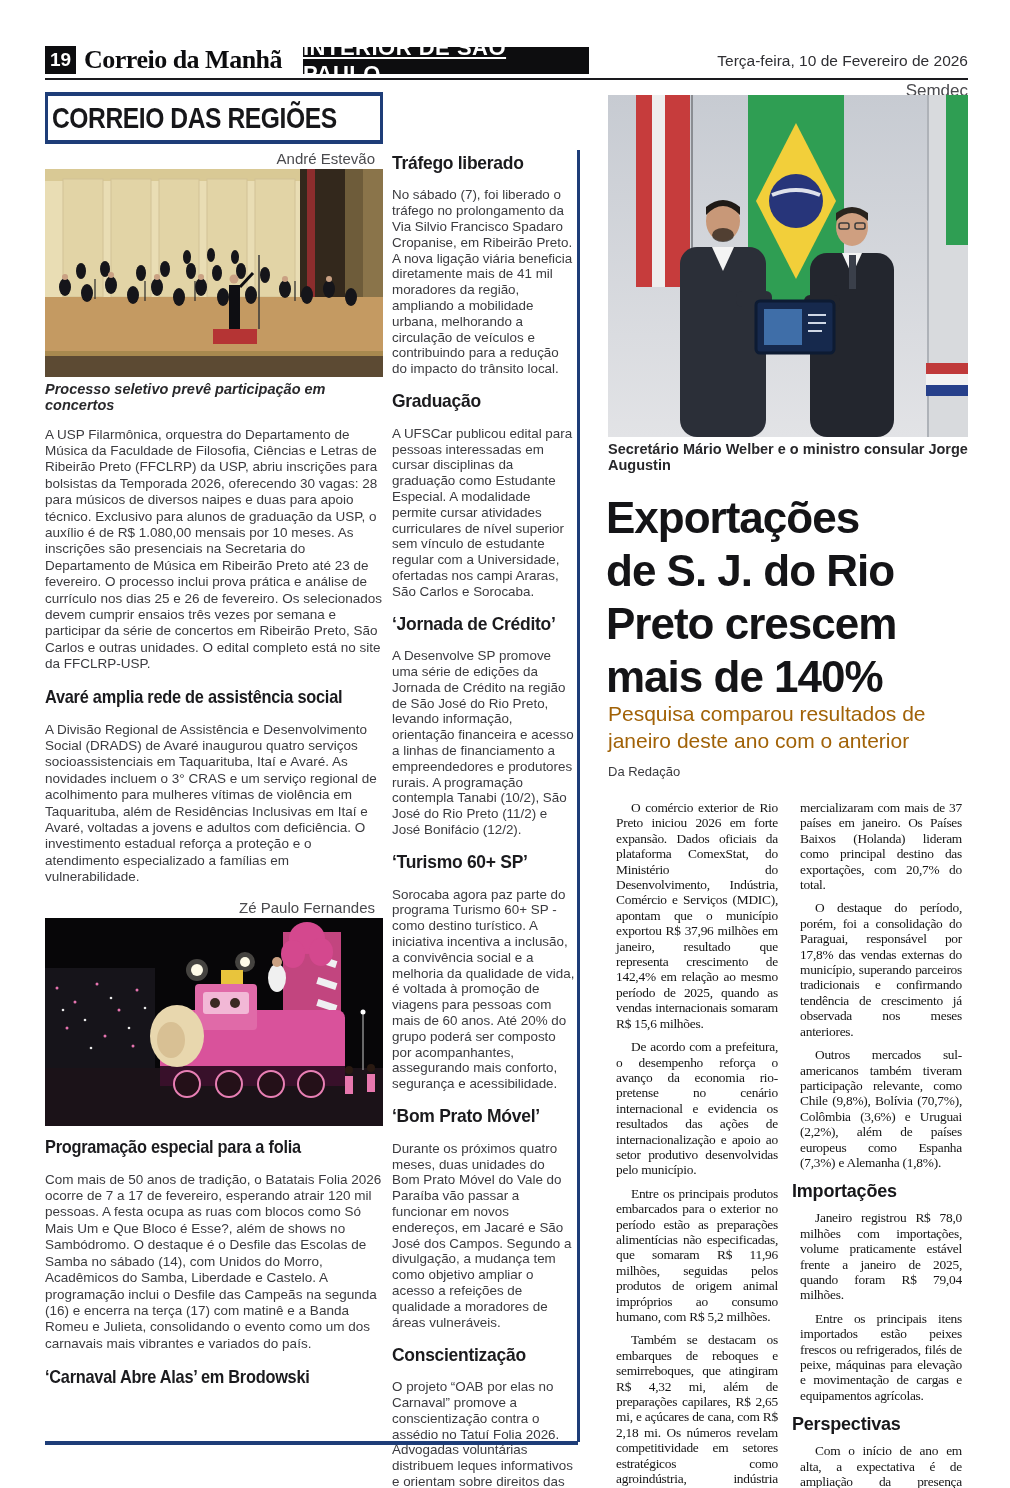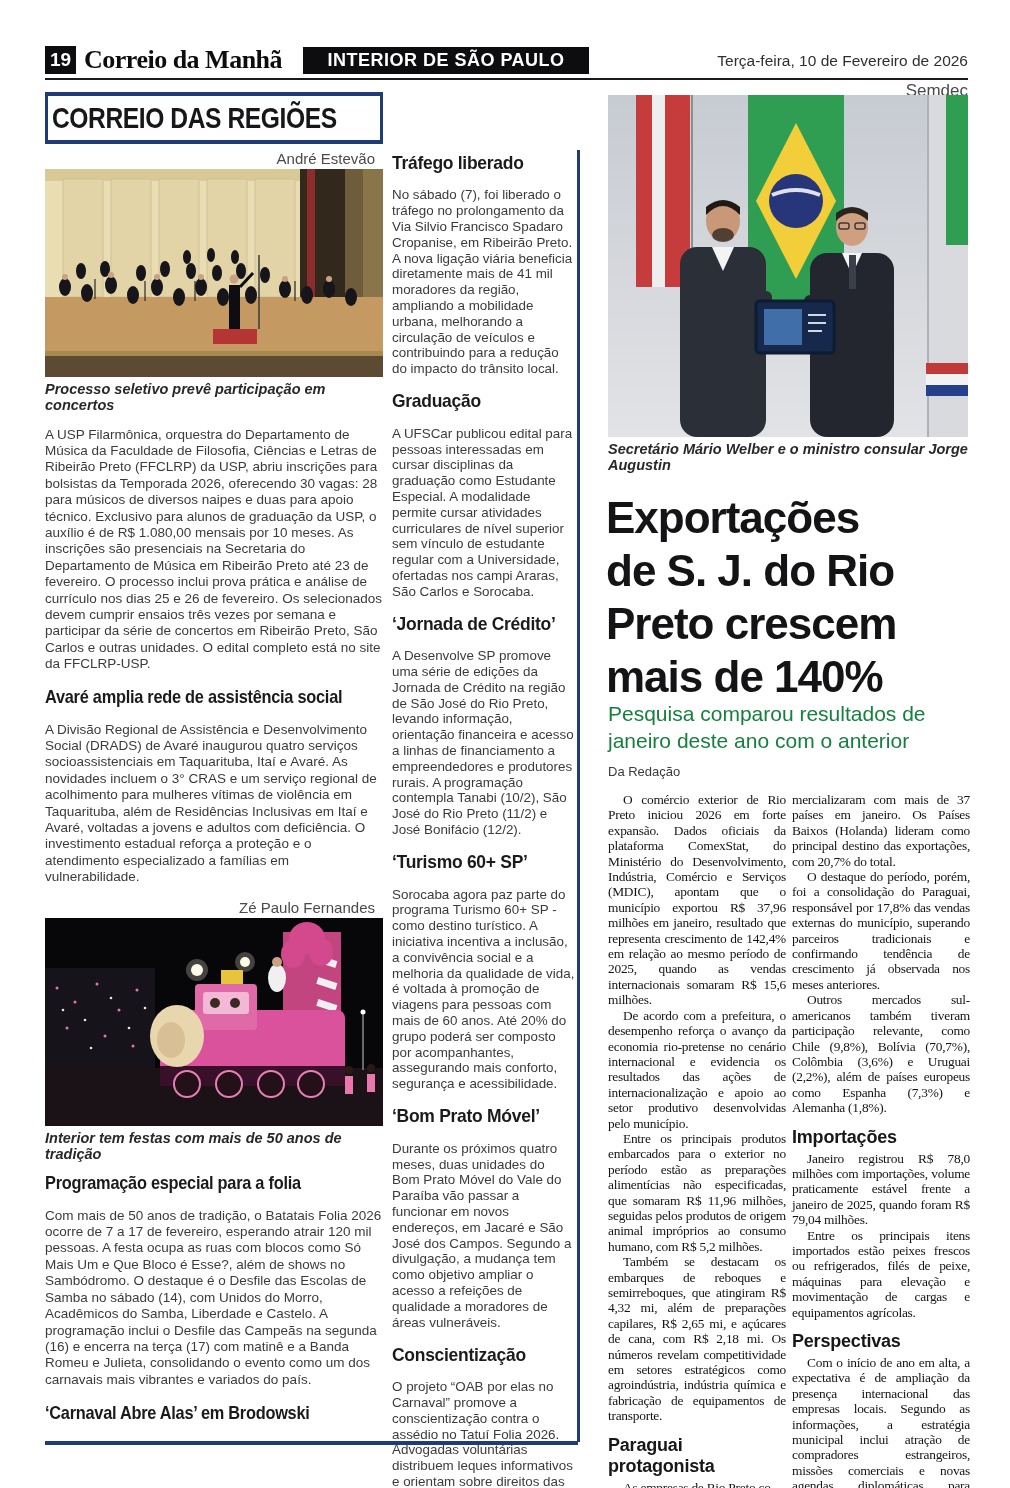--- a/index.html
+++ b/index.html
@@ -4,21 +4,21 @@
 <style>
   html,body{margin:0;padding:0;background:#e8e8e8;}
   .page{position:relative;width:1010px;height:1488px;background:#fff;margin:0 auto;
         font-family:"Liberation Sans","DejaVu Sans",sans-serif;overflow:hidden;color:#222;}
   
   .pagenum{position:absolute;left:45px;top:46px;width:31px;height:28px;background:#0d0d0f;color:#fff;
            font-weight:700;font-size:19px;display:flex;align-items:center;justify-content:center;}
   .masthead{position:absolute;left:84px;top:45px;font-family:"Liberation Serif","DejaVu Serif",serif;
             font-weight:700;font-size:26px;color:#0d0d0f;letter-spacing:-0.5px;}
   .sectionbar{position:absolute;left:303px;top:47px;width:286px;height:27px;background:#0d0d0f;color:#fff;
-              font-weight:700;font-size:18px;letter-spacing:.5px;display:flex;align-items:center;justify-content:center;}
+              font-weight:700;font-size:22px;letter-spacing:.5px;display:flex;align-items:center;justify-content:center;text-decoration:underline;}
   .dateline{position:absolute;right:42px;top:52px;font-size:15.5px;color:#2f2f33;}
   .headrule{position:absolute;left:45px;right:42px;top:78px;height:2px;background:#1a1a1e;}
   
   .left-col{position:absolute;left:45px;top:92px;width:338px;}
   .title-box{border-top:4px solid #1e3d78;border-bottom:4px solid #1e3d78;
              border-left:3px solid #1e3d78;border-right:3px solid #1e3d78;padding:3px 4px;}
   .section-title{font-size:30px;font-weight:700;color:#17171a;letter-spacing:-.5px;line-height:38px;
                  transform:scaleX(.82);transform-origin:left;white-space:nowrap;}
   .credit{font-size:15px;color:#4a4a4e;text-align:right;margin:6px 8px 2px;}
   .photo{display:block;width:338px;height:208px;}
@@ -31,30 +31,30 @@
   .mid-col{position:absolute;left:392px;top:152px;width:183px;}
   .brief-h{font-size:19px;font-weight:700;color:#1b1b1e;letter-spacing:-.3px;margin:12px 0 4px;
            white-space:nowrap;transform:scaleX(.92);transform-origin:left;}
   .brief-h.first{margin-top:0;}
   .brief-b{font-size:13.4px;line-height:15.8px;color:#3b3b3f;}
   .vrule{position:absolute;left:577px;top:150px;width:3px;height:1292px;background:#1e3d78;}
   .bottomrule{position:absolute;left:45px;top:1441px;width:533px;height:4px;background:#1e3d78;}
   
   .feat-credit{position:absolute;right:42px;top:81px;font-size:17px;color:#4a4a4e;}
   .feat-photo{position:absolute;left:608px;top:95px;width:360px;height:342px;}
-  .feat-caption{position:absolute;left:608px;top:441px;width:362px;font-style:italic;font-weight:700;
+  .feat-caption{position:absolute;left:608px;top:441px;width:362px;font-weight:700;
                 font-size:14.5px;color:#28282b;}
   .feat-headline{position:absolute;left:606px;top:462px;width:372px;font-size:44px;line-height:53px;
                  font-weight:700;color:#141417;letter-spacing:-1px;white-space:pre-line;}
-  .feat-deck{position:absolute;left:608px;top:700px;width:366px;font-size:21px;line-height:27px;color:#15803d;}
+  .feat-deck{position:absolute;left:608px;top:700px;width:366px;font-size:21px;line-height:27px;color:#a16207;}
   .feat-byline{position:absolute;left:608px;top:764px;font-size:13px;color:#3b3b3f;}
   .feat-cols{position:absolute;left:608px;top:792px;width:362px;display:flex;gap:6px;}
   .feat-colA,.feat-colB{width:178px;}
   .serif-p{font-family:"Liberation Serif","DejaVu Serif",serif;font-size:13.4px;line-height:15.4px;
-           letter-spacing:-.25px;color:#141414;text-align:justify;text-indent:15px;margin:0;}
+           letter-spacing:-.25px;color:#141414;text-align:justify;text-indent:15px;margin:8px;}
   .serif-p.noindent{text-indent:0;}
   .feat-sub{font-size:18px;font-weight:700;color:#17171a;margin:11px 0 3px;letter-spacing:-.2px;}
 </style>
 </head>
 <body>
 
 <div class="page">
 
   <div class="pagenum">19</div>
   <div class="masthead">Correio da Manhã</div>
@@ -205,21 +205,20 @@
       <ellipse cx="232" cy="60" rx="9" ry="14" fill="#f0f0f0"></ellipse>
         <circle cx="232" cy="44" r="5" fill="#caa183"></circle>
       <g>
           <rect x="300" y="158" width="8" height="18" fill="#e877ae"></rect>
           <circle cx="304" cy="152" r="4" fill="#2a1a12"></circle>
          <rect x="322" y="156" width="8" height="18" fill="#e877ae"></rect>
           <circle cx="326" cy="150" r="4" fill="#2a1a12"></circle>
         </g>
     </svg>
 
-    <div class="caption">Interior tem festas com mais de 50 anos de tradição</div>
 
     <h3 class="art-h3">Programação especial para a folia</h3>
     <p class="body-sans">Com mais de 50 anos de tradição, o Batatais Folia 2026 ocorre de 7 a 17 de fevereiro, esperando atrair 120 mil pessoas. A festa ocupa as ruas com blocos como Só Mais Um e Que Bloco é Esse?, além de shows no Sambódromo. O destaque é o Desfile das Escolas de Samba no sábado (14), com Unidos do Morro, Acadêmicos do Samba, Liberdade e Castelo. A programação inclui o Desfile das Campeãs na segunda (16) e encerra na terça (17) com matinê e a Banda Romeu e Julieta, consolidando o evento como um dos carnavais mais vibrantes e variados do país.</p>
 
     <h3 class="art-h3">‘Carnaval Abre Alas’ em Brodowski</h3>
 
   </section>
 
   <section class="mid-col">
     <h3 class="brief-h first">Tráfego liberado</h3>

